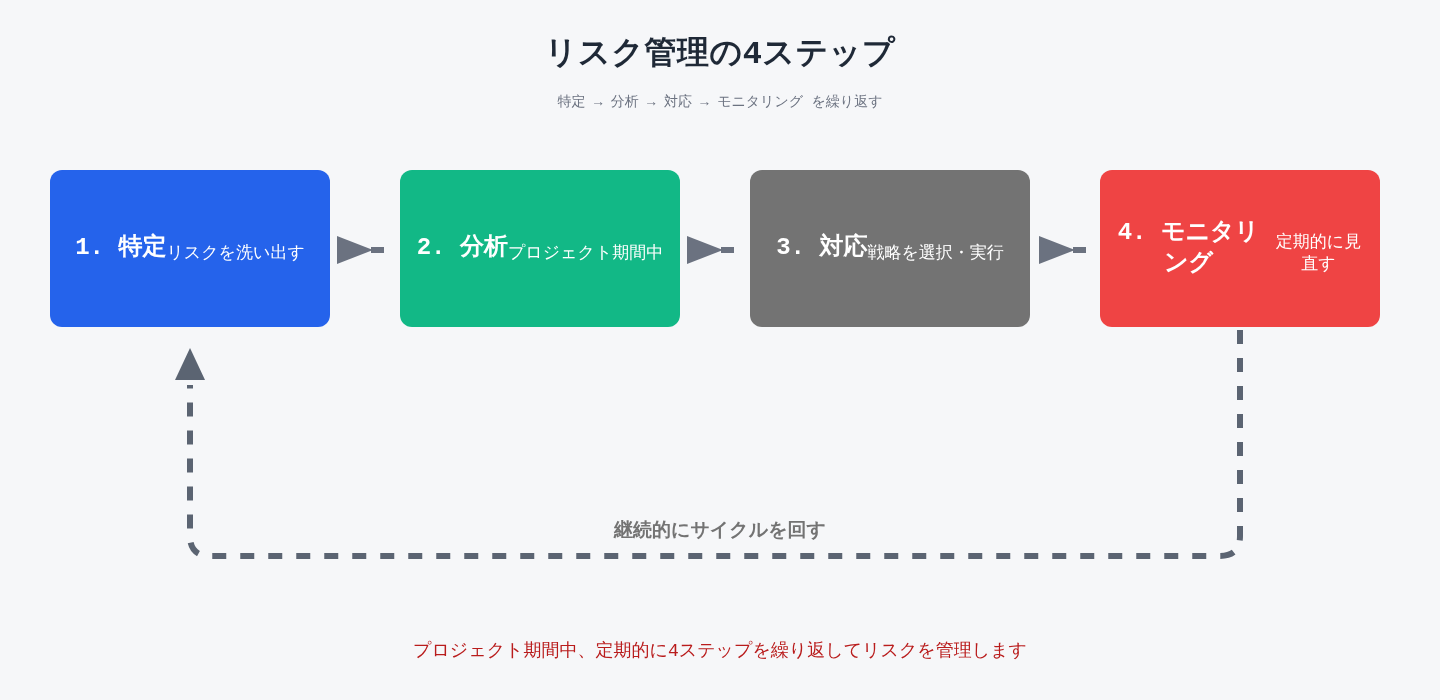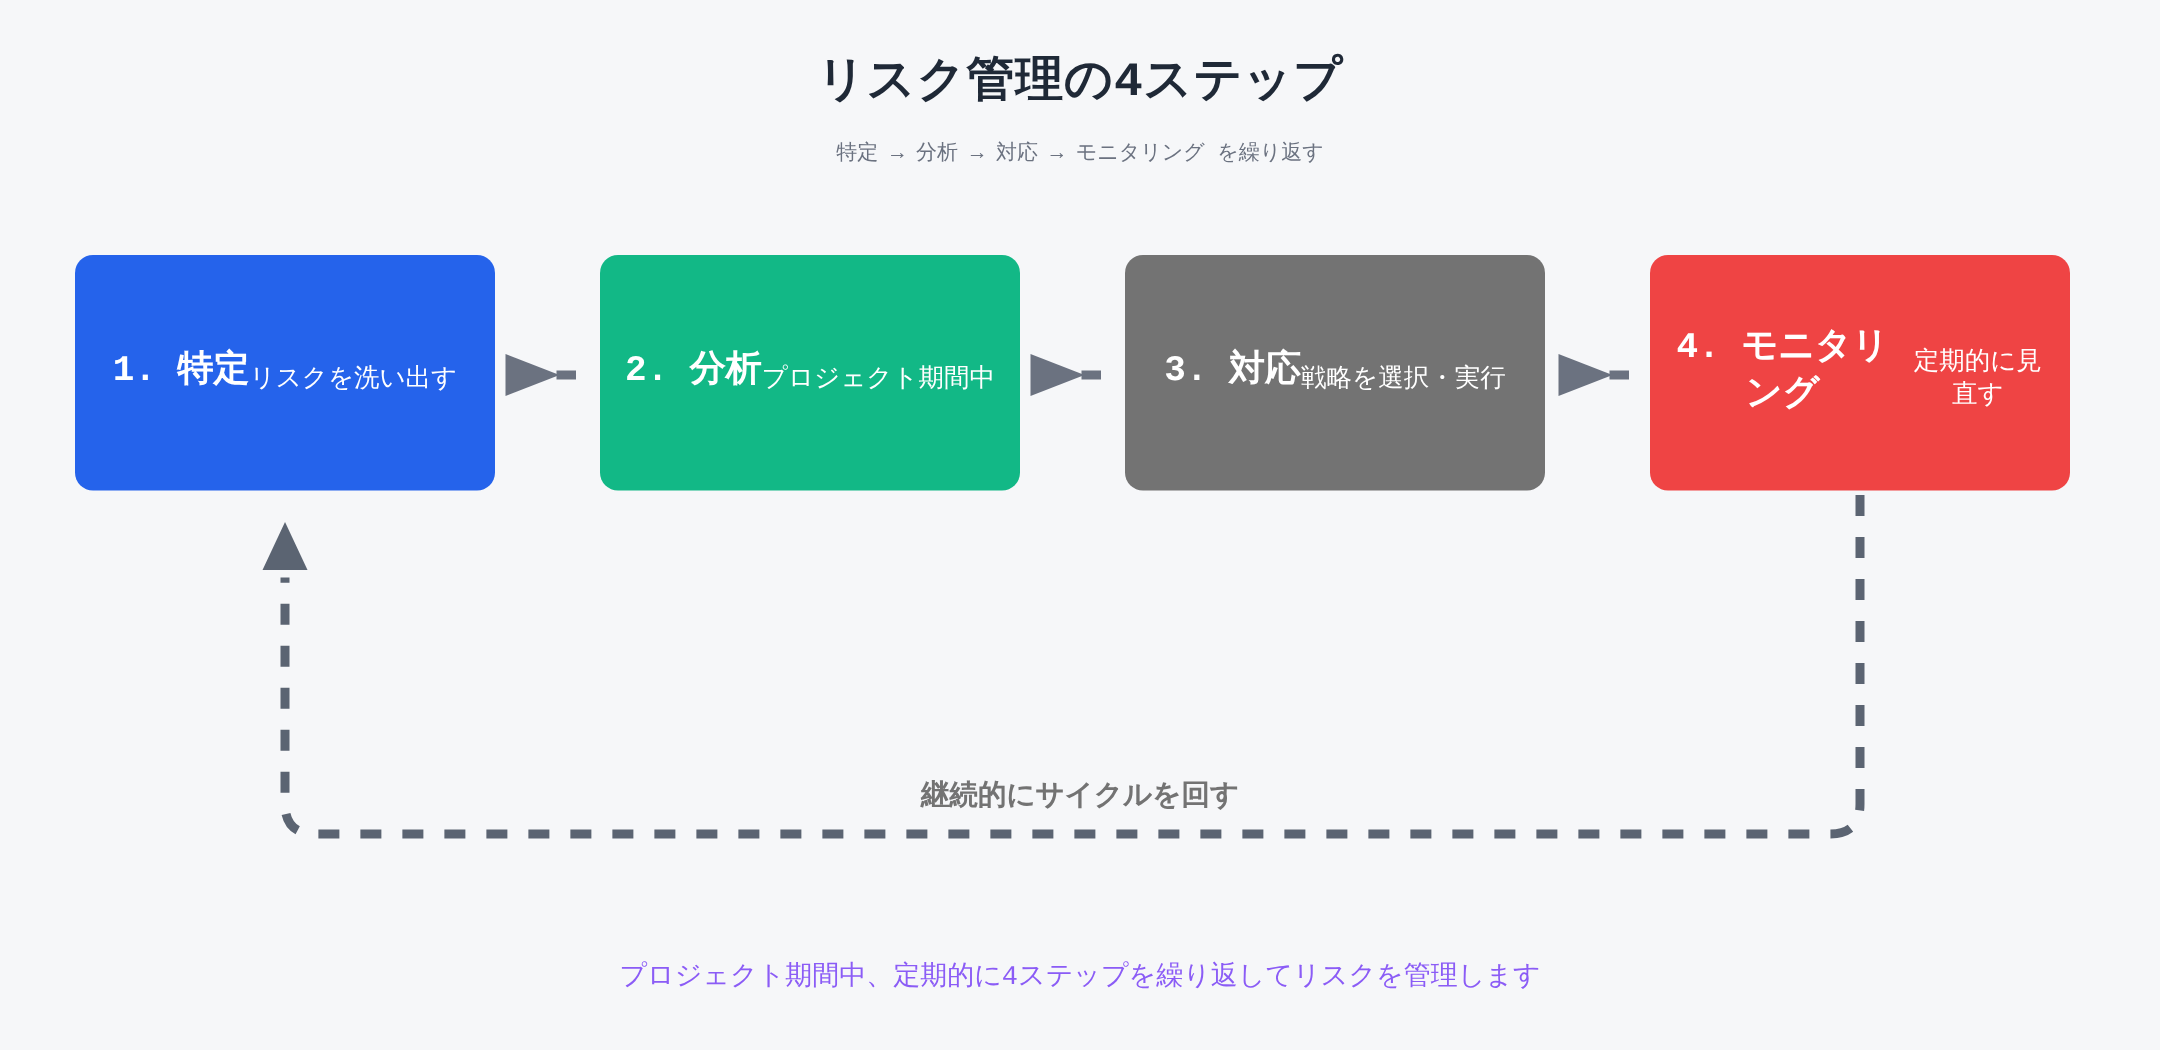--- a/index.html
+++ b/index.html
@@ -22,21 +22,21 @@
   .subtitle {
     position:absolute; left:0; top:93px; width:1440px;
     text-align:center;
     font-size:14px; font-weight:400;
     color:#6b7280;
   }
   .footer-note {
     position:absolute; left:0; top:638px; width:1440px;
     text-align:center;
     font-size:18px; font-weight:400;
-    color:#8b5cf6;
+    color:#b91c1c;
   }
 
   
   .step {
     position:absolute;
     top:170px;
     width:280px; height:157px;
     border-radius:12px;
     display:flex; flex-direction:row;
     align-items:center; justify-content:center;

